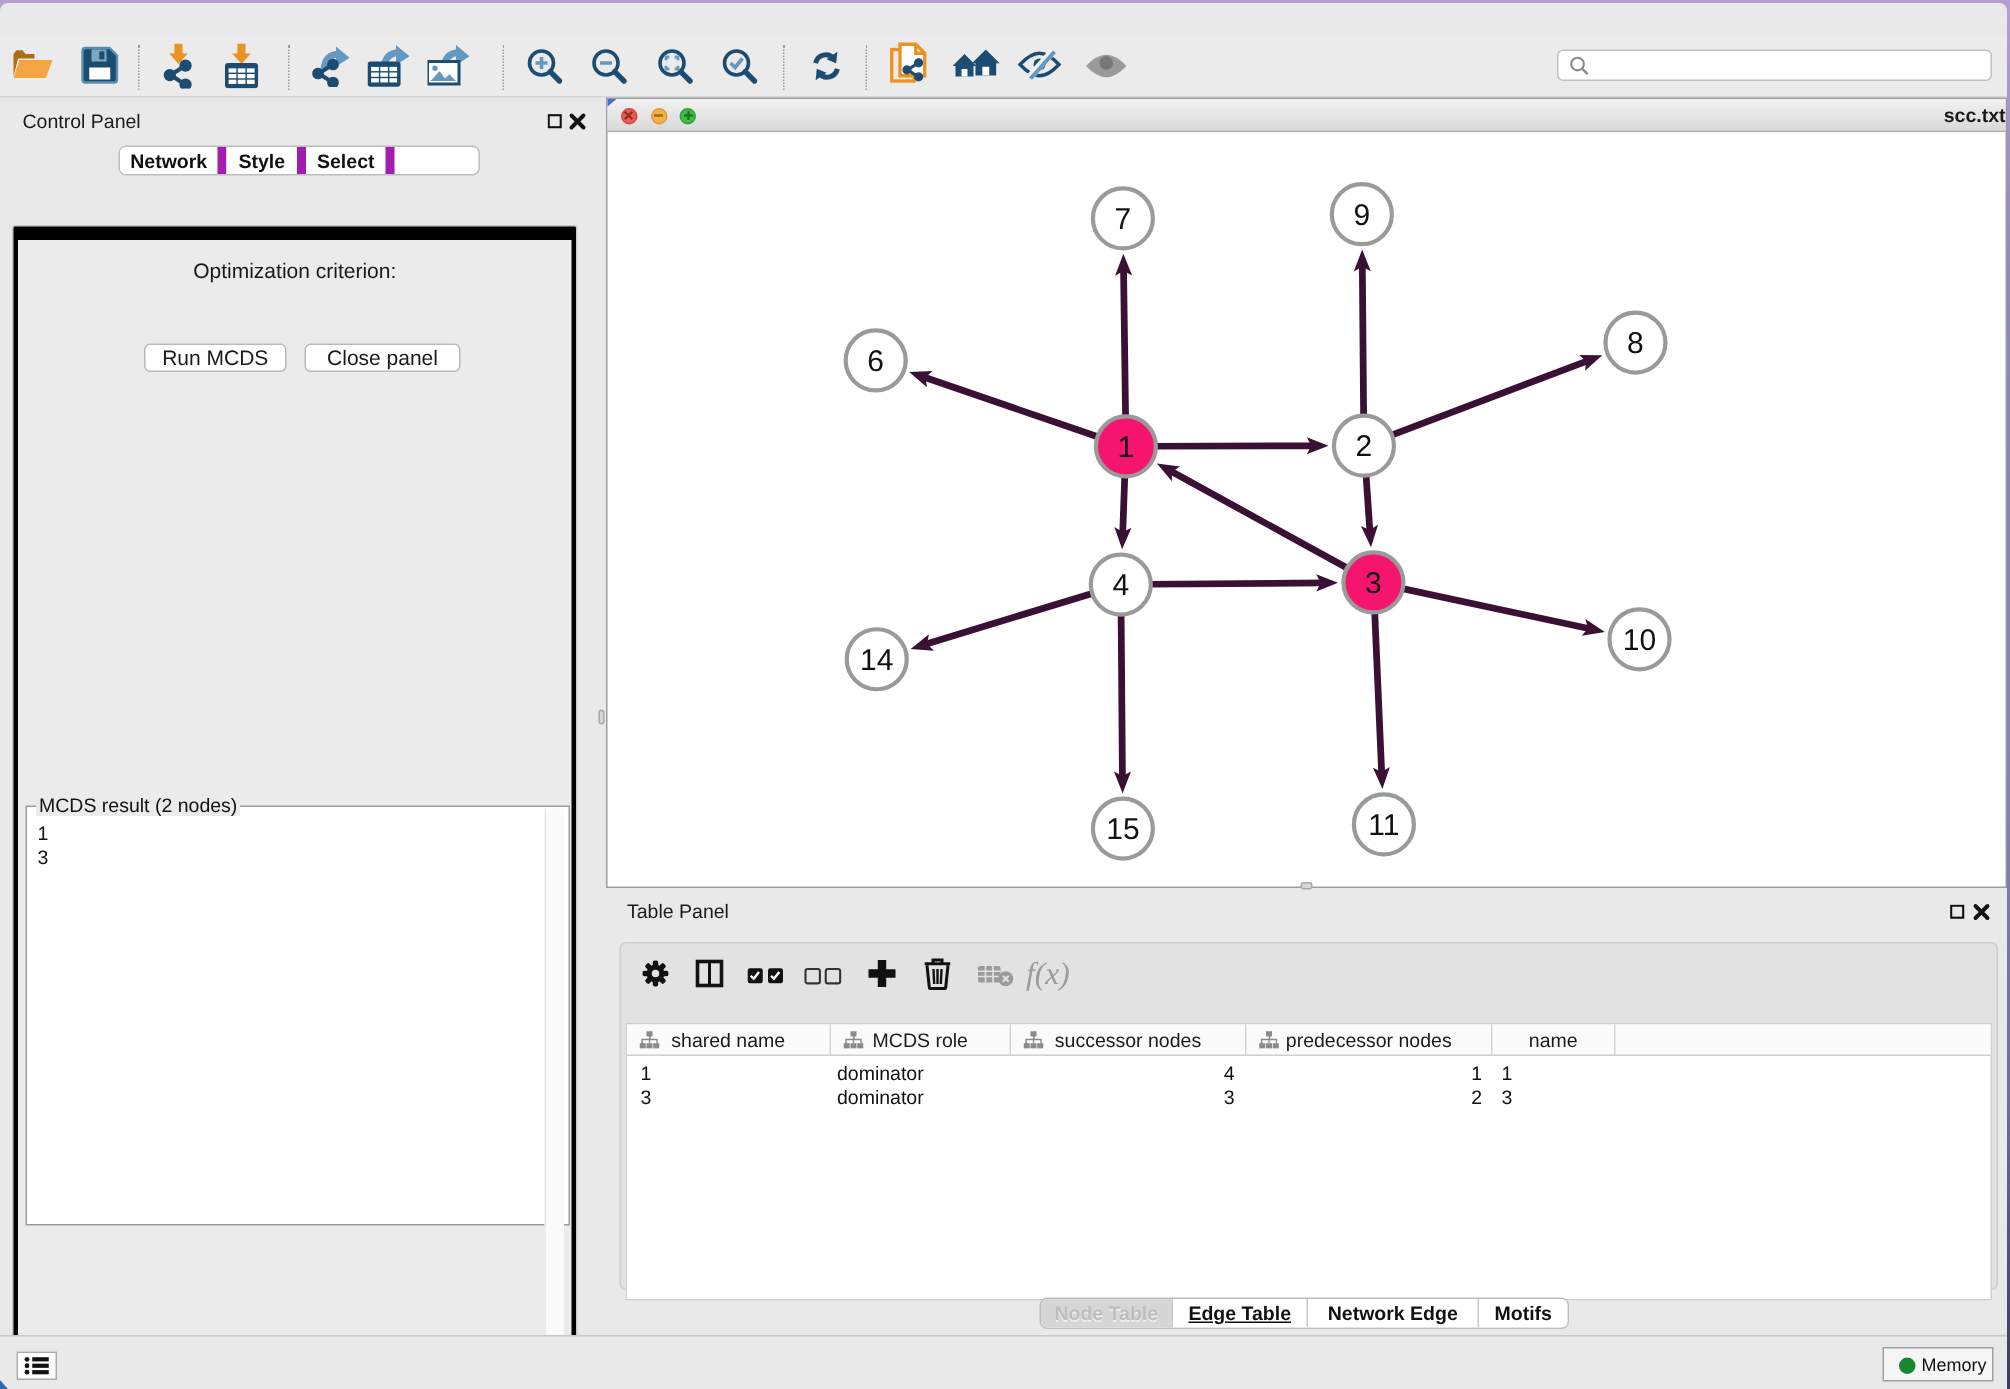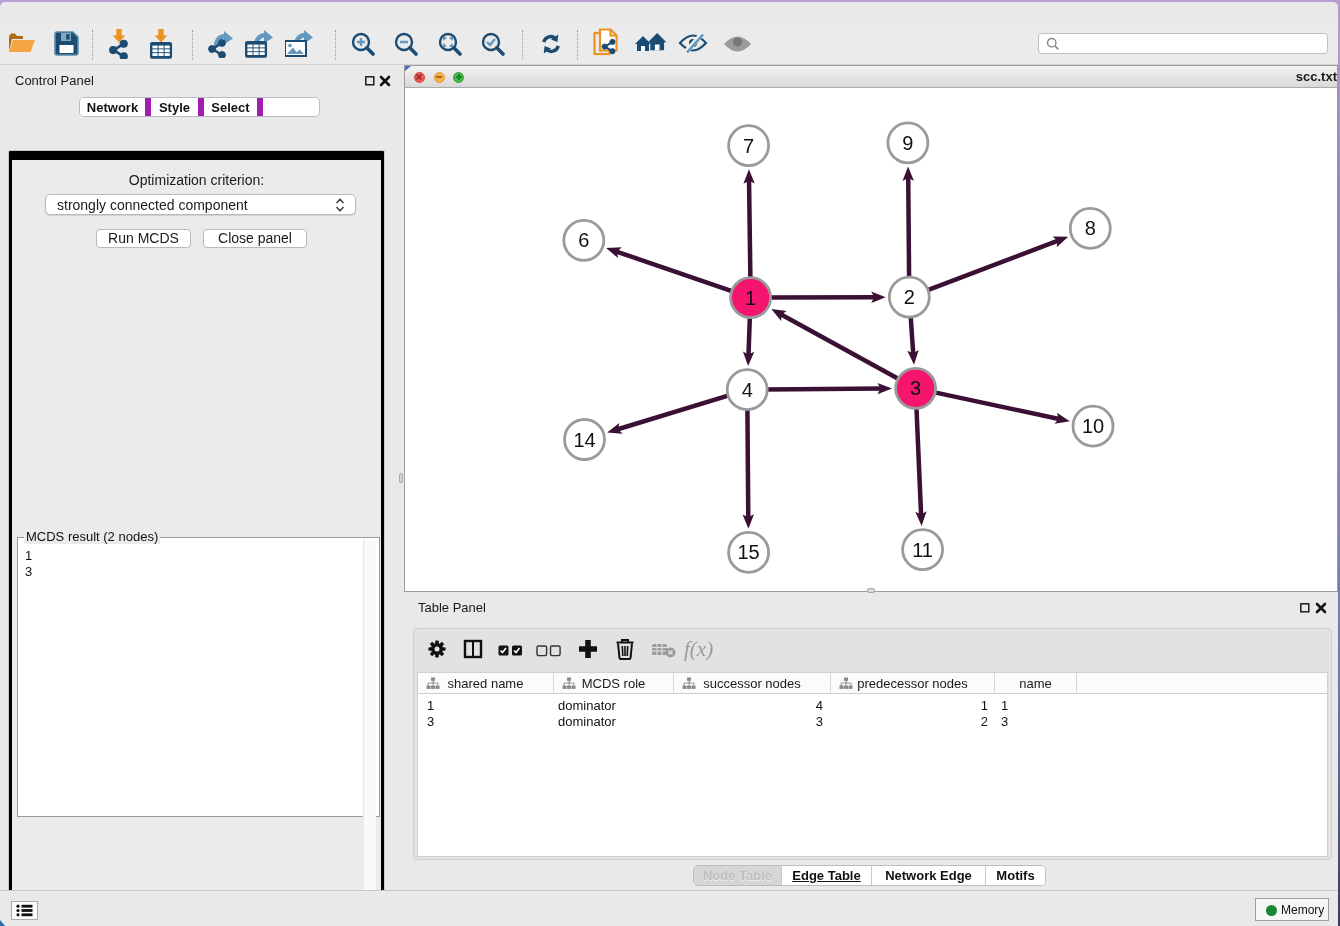--- a/index.html
+++ b/index.html
@@ -44,21 +44,21 @@
 
 #net { position:absolute; left:404px; top:63px; width:934px; height:527px; border:1px solid #9c9c9c; background:#fff; }
 #net-title { position:absolute; left:0; top:0; width:100%; height:22px;
   background:linear-gradient(180deg,#f2f2f2,#d9d9d9); border-bottom:1px solid #ababab; }
 #net-title-text { position:absolute; width:100%; text-align:right; top:3px; font-size:13px; color:#1a1a1a; font-weight:700;}
 .mac { position:absolute; top:5.5px; width:11px; height:11px; border-radius:50%; }
 
 #tp { position:absolute; left:404px; top:593px; width:934px; height:295px; background:#e9e9e9; }
 #tp-title { position:absolute; left:14px; top:5px; font-size:13px; color:#1a1a1a; }
 #tp-box { position:absolute; left:9px; top:33px; width:919px; height:232px; background:#e2e2e2; border:1px solid #cfcfcf; border-radius:4px;}
-#tp-table { position:absolute; left:3px; top:43px; width:911px; height:185px; background:#fff; border:1px solid #d0d0d0;}
+#tp-table { position:absolute; left:3px; top:53px; width:911px; height:185px; background:#fff; border:1px solid #d0d0d0;}
 #tp-header { position:absolute; left:0; top:0; width:100%; height:21px; background:#fbfbfb; border-bottom:1px solid #cfcfcf; }
 .th { position:absolute; top:0; height:21px; font-size:13px; color:#1a1a1a; text-align:center; line-height:21px; border-right:1px solid #d6d6d6;}
 .td { position:absolute; font-size:13px; color:#111; }
 
 #bt-tabs { position:absolute; left:289px; top:270px; height:21px; display:flex; border:1px solid #bdbdbd; border-radius:5px; overflow:hidden; background:#fff;}
 .bseg { font-size:13px; font-weight:700; color:#111; text-align:center; line-height:20px; border-right:1px solid #c9c9c9; background:#fff; }
 .bseg:last-child{border-right:none;}
 .bseg.dis { background:#d6d6d6; color:#bcbfbc; text-shadow:0 1px 0 #eee; }
 
 #statusbar { position:absolute; left:0; top:888px; width:1338px; height:36px; background:#e9e9e9; border-top:1px solid #c9c9c9; }
@@ -234,26 +234,20 @@
         </svg>
     <div id="cp-tabs">
       <div class="seg" style="width:71px;">Network</div>
           <div class="seg" style="width:53px;">Style</div>
           <div class="seg" style="width:59px;">Select</div>
           <div class="seg dis" style="width:56px;">MCDS</div>
     </div>
     <div id="cp-pane">
       <div id="cp-inner">
         <div id="opt-label">Optimization criterion:</div>
-        <div id="dropdown">strongly connected component
-          <svg width="10" height="14" style="position:absolute;right:10px;top:3px" viewBox="0 0 10 14">
-                <path d="M1.5 5 L5 1.2 L8.5 5" fill="none" stroke="#444" stroke-width="1.6" stroke-linejoin="round"></path>
-                <path d="M1.5 9 L5 12.8 L8.5 9" fill="none" stroke="#444" stroke-width="1.6" stroke-linejoin="round"></path>
-              </svg>
-        </div>
         <div class="btn" style="left:84px;top:69px;width:95px;">Run MCDS</div>
         <div class="btn" style="left:191px;top:69px;width:104px;">Close panel</div>
       </div>
       <div id="fieldset">
         <div id="fs-legend">MCDS result (2 nodes)</div>
         <div id="fs-scroll"></div>
         <div class="fsline" style="top:10px;">1</div>
         <div class="fsline" style="top:26px;">3</div>
       </div>
     </div>

